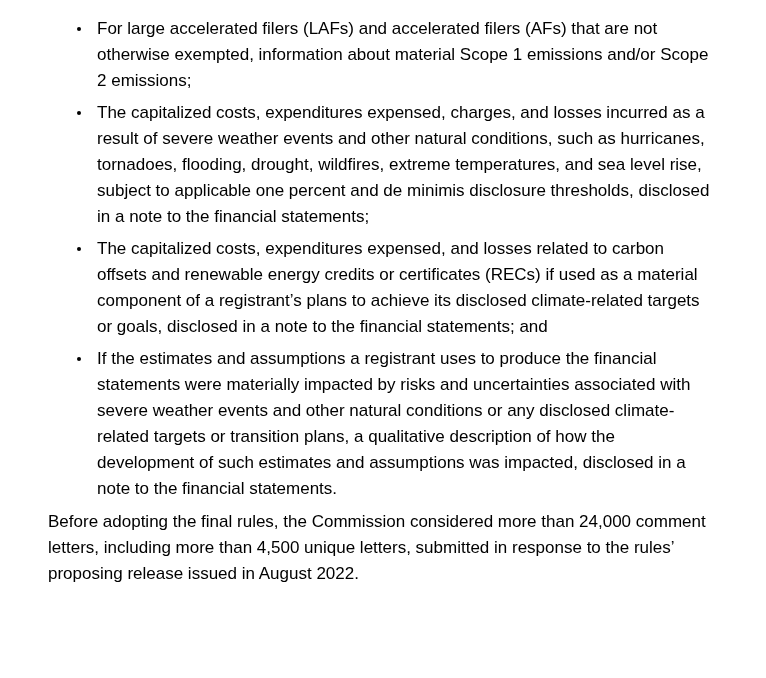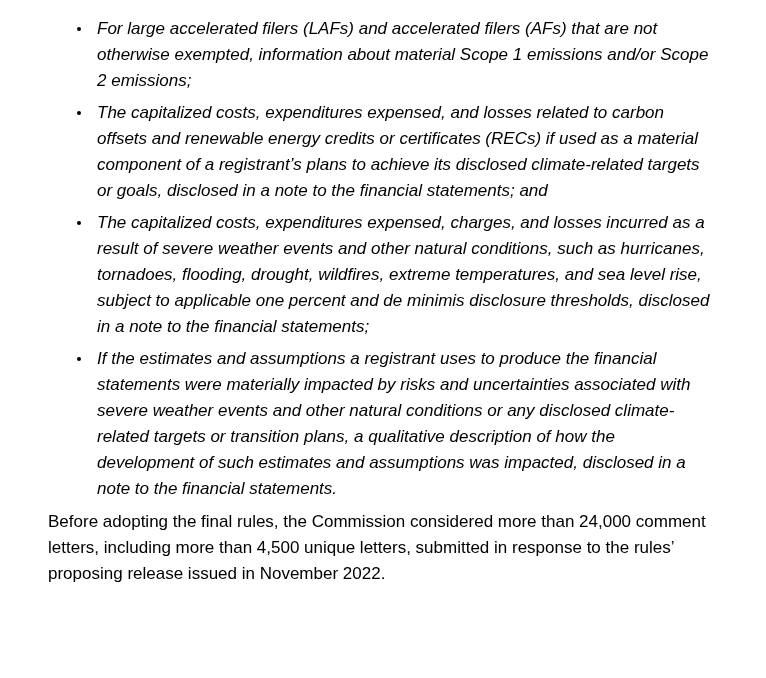--- a/index.html
+++ b/index.html
@@ -39,21 +39,20 @@
     margin: 11px 0 0 0;
     padding: 0;
   }
   .bullet-item {
     position: relative;
     padding-left: 49px;
     font-size: 17px;
     line-height: 26px;
     margin: 0 0 6px 0;
     text-align: left;
-    font-style: italic;
   }
   .dot {
     position: absolute;
     left: 29px;
     top: 11px;
     width: 4px;
     height: 4px;
     border-radius: 50%;
     background: #000000;
   }
@@ -73,27 +72,27 @@
     <div class="clip-inner">progress toward meeting the target or goal;</div>
   </div>
 
   <ul class="bullet-list">
     <li class="bullet-item">
       <span class="dot"></span>
       <span>For large accelerated filers (LAFs) and accelerated filers (AFs) that are not otherwise exempted, information about material Scope 1 emissions and/or Scope 2 emissions;</span>
     </li>
     <li class="bullet-item">
       <span class="dot"></span>
-      <span>The capitalized costs, expenditures expensed, and losses related to carbon offsets and renewable energy credits or certificates (RECs) if used as a material component of a registrant’s plans to achieve its disclosed climate-related targets or goals, disclosed in a note to the financial statements; and</span>
+      <span>The capitalized costs, expenditures expensed, charges, and losses incurred as a result of severe weather events and other natural conditions, such as hurricanes, tornadoes, flooding, drought, wildfires, extreme temperatures, and sea level rise, subject to applicable one percent and de minimis disclosure thresholds, disclosed in a note to the financial statements;</span>
     </li>
     <li class="bullet-item">
       <span class="dot"></span>
-      <span>The capitalized costs, expenditures expensed, charges, and losses incurred as a result of severe weather events and other natural conditions, such as hurricanes, tornadoes, flooding, drought, wildfires, extreme temperatures, and sea level rise, subject to applicable one percent and de minimis disclosure thresholds, disclosed in a note to the financial statements;</span>
+      <span>The capitalized costs, expenditures expensed, and losses related to carbon offsets and renewable energy credits or certificates (RECs) if used as a material component of a registrant’s plans to achieve its disclosed climate-related targets or goals, disclosed in a note to the financial statements; and</span>
     </li>
     <li class="bullet-item">
       <span class="dot"></span>
       <span>If the estimates and assumptions a registrant uses to produce the financial statements were materially impacted by risks and uncertainties associated with severe weather events and other natural conditions or any disclosed climate-related targets or transition plans, a qualitative description of how the development of such estimates and assumptions was impacted, disclosed in a note to the financial statements.</span>
     </li>
   </ul>
 
-  <p class="closing">Before adopting the final rules, the Commission considered more than 24,000 comment letters, including more than 4,500 unique letters, submitted in response to the rules’ proposing release issued in November 2022.</p>
+  <p class="closing">Before adopting the final rules, the Commission considered more than 24,000 comment letters, including more than 4,500 unique letters, submitted in response to the rules’ proposing release issued in August 2022.</p>
 
 </div>
 
 </body></html>

